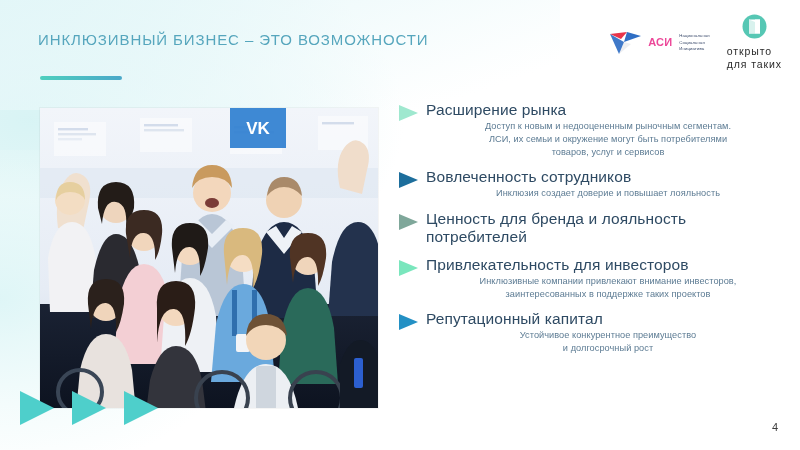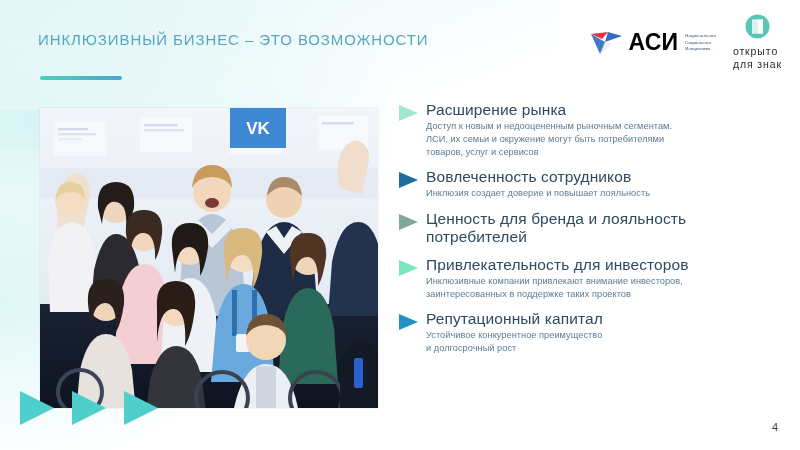--- a/index.html
+++ b/index.html
@@ -72,23 +72,23 @@
     align-items: center;
     gap: 17px;
   }
   .logo-asi {
     display: flex;
     align-items: center;
     gap: 5px;
   }
   .asi-mark { width: 34px; height: 26px; display:block; }
   .asi-word {
-    font-size: 23px;
+    font-size: 11px;
     font-weight: bold;
-    color: #000000;
+    color: #ec4899;
     letter-spacing: 0.2px;
     line-height: 1;
   }
   .asi-sub {
     font-size: 4.3px;
     line-height: 1.48;
     color: #3a4a6b;
     letter-spacing: 0.1px;
     max-width: 52px;
     padding-left: 2px;
@@ -159,20 +159,21 @@
     letter-spacing: 0.1px;
     margin: 0 0 1px 0;
   }
   .item-desc {
     font-size: 9.2px;
     line-height: 1.42;
     color: #5c7b93;
     letter-spacing: 0.05px;
     margin: 0;
     white-space: pre-line;
+    text-align: center;
   }
 
   
   .page-no {
     position: absolute;
     right: 22px;
     bottom: 17px;
     font-size: 11px;
     color: #3d3d3d;
   }
@@ -211,21 +212,21 @@
       <span>
         <svg class="otk-mark" viewBox="0 0 25 25">
           <circle cx="12.5" cy="12.5" r="12" fill="#56c7b4"></circle>
           <rect x="7" y="5.5" width="11" height="14" fill="#ffffff"></rect>
           <path d="M7 5.5 L13 8 L13 19.5 L7 19.5 Z" fill="#d9f2ee"></path>
           <rect x="13" y="5.5" width="5" height="14" fill="#ffffff"></rect>
         </svg>
       </span>
       <span class="otk-word">
         <span>открыто</span><br>
-        <span>для знак</span>
+        <span>для таких</span>
       </span>
     </div>
 
   </div>
 
   <div class="photo">
     <svg width="338" height="300" viewBox="0 0 338 300" role="img">
       <defs>
         <linearGradient id="wall" x1="0" y1="0" x2="0" y2="1">
           <stop offset="0%" stop-color="#f2f5fa"></stop>

